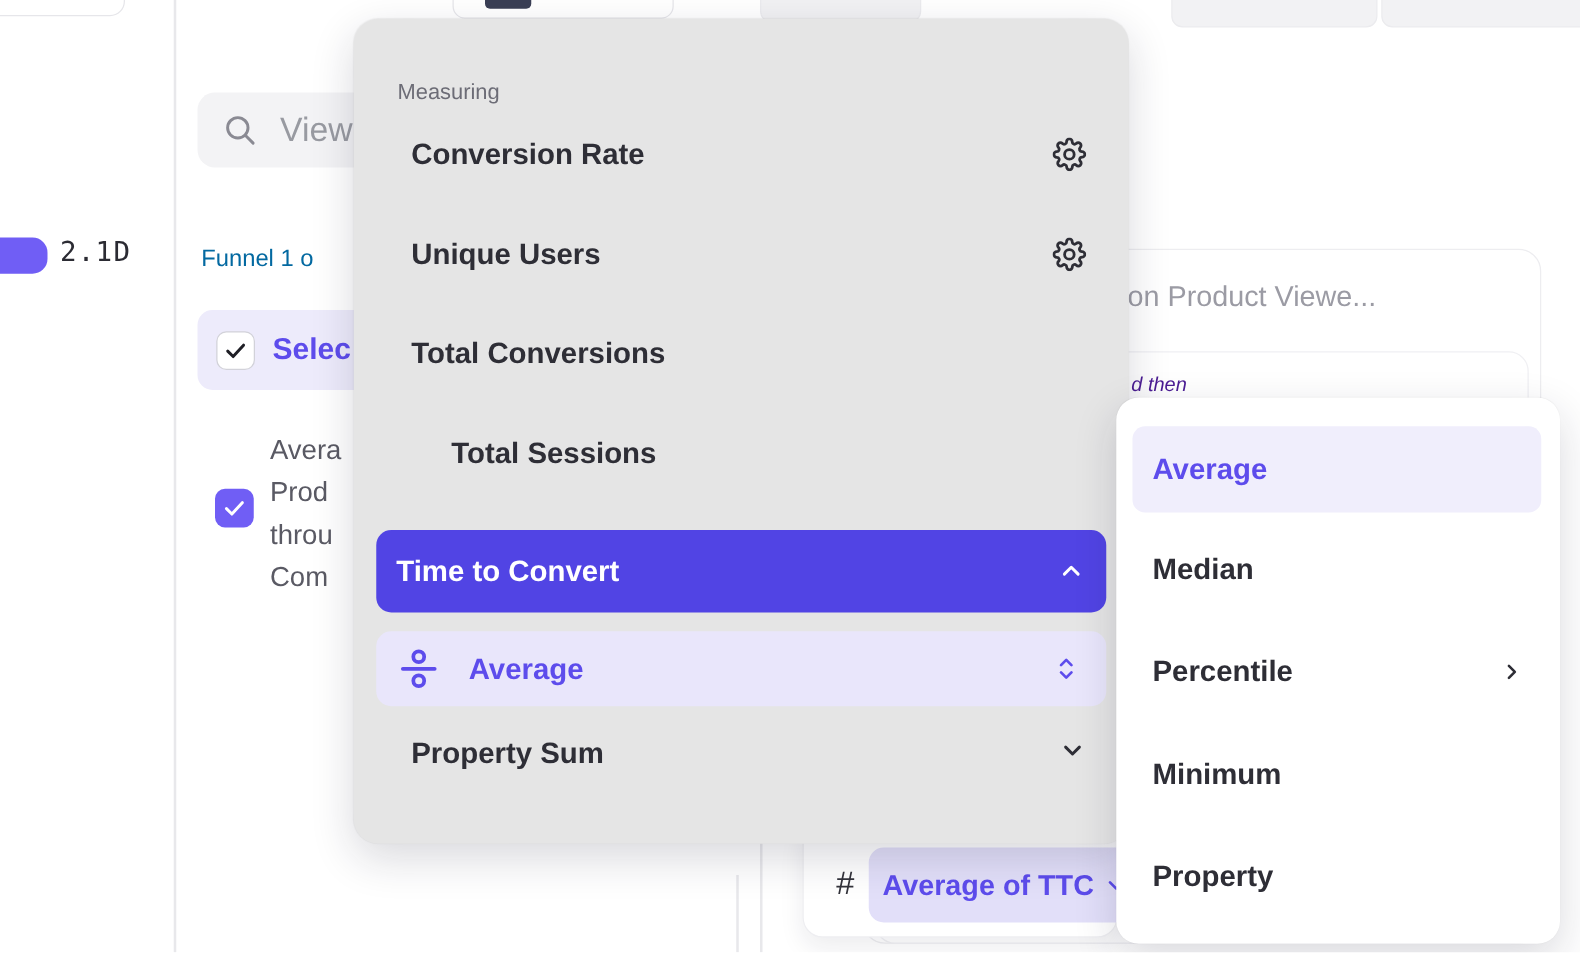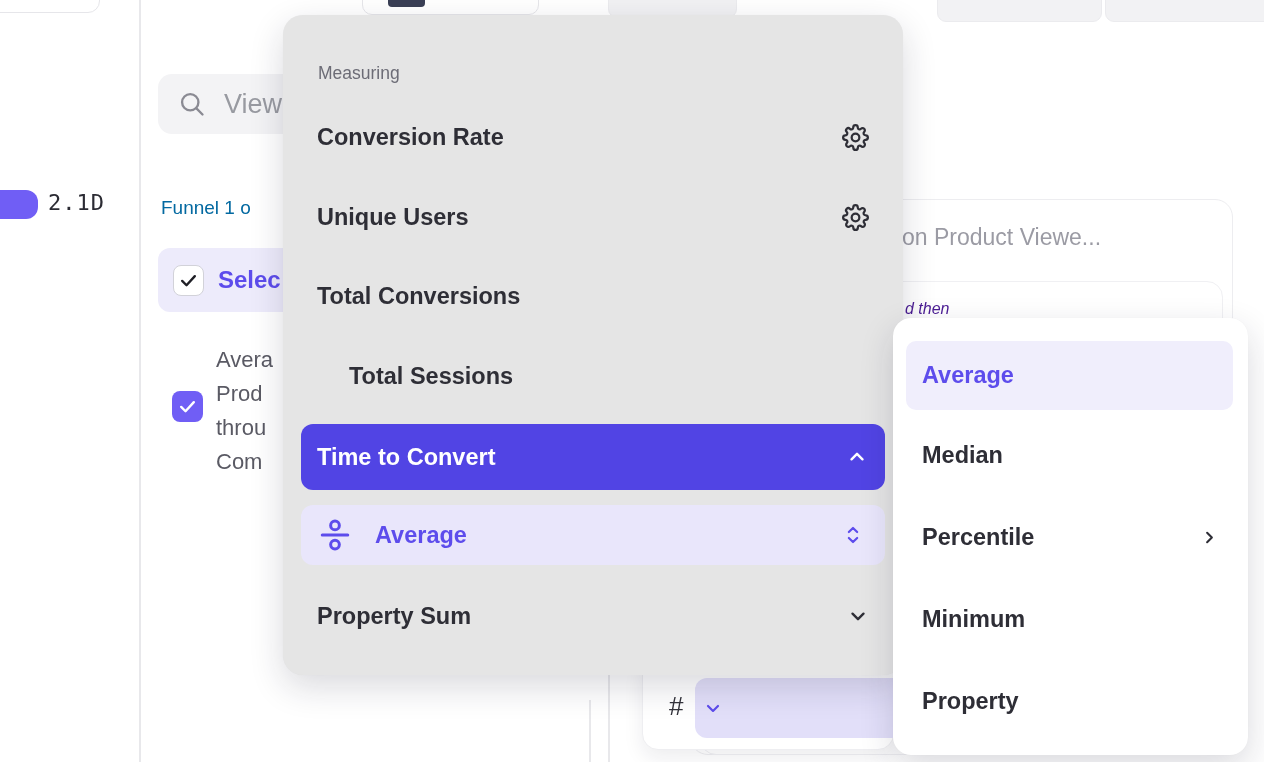--- a/index.html
+++ b/index.html
@@ -53,22 +53,22 @@
   .metric-chip { position:absolute; left:52px; top:21px; width:212px; height:60px;
                  background:#e2dff9; border-radius:12px; display:flex; align-items:center; }
   .metric-chip-label { margin-left:11px; font-size:23px; font-weight:600; color:#5d4cec; white-space:nowrap; }
   .metric-chip svg { margin-left:8px; }
 
   
   .menu-main { position:absolute; left:283px; top:15px; width:620px; height:660px; z-index:10;
                background:#e5e5e5; border-radius:20px;
                box-shadow:0 12px 34px rgba(22,22,48,.16), 0 0 1px rgba(0,0,0,.06); }
   .menu-title { position:absolute; left:35px; top:48px; font-size:17.5px; color:#6c6c76; }
-  .m-row { position:absolute; left:0; right:0; height:54px; padding:0 34px;
-           display:flex; align-items:center; justify-content:space-between; cursor:pointer; }
+  .m-row { position:absolute; left:12px; right:0; height:54px; padding:0 34px;
+           display:flex; align-items:flex-start; justify-content:space-between; cursor:pointer; }
   .m-row .lbl { font-size:23.5px; font-weight:600; color:#2e2e36; white-space:nowrap; }
   .m-row-sel { position:absolute; left:18px; right:18px; height:66px; padding:0 17px 0 16px;
                background:#5144e4; border-radius:12px; display:flex; align-items:center; justify-content:space-between; }
   .m-row-sel .lbl { font-size:23.5px; font-weight:600; color:#ffffff; white-space:nowrap; }
   .m-row-sub { position:absolute; left:18px; right:18px; height:60px; padding:0 22px 0 16px;
                background:#e9e6fb; border-radius:12px; display:flex; align-items:center; }
   .m-row-sub .lbl { margin-left:22px; font-size:23.5px; font-weight:600; color:#5d4cec; flex:1; white-space:nowrap; }
 
   
   .menu-agg { position:absolute; left:893px; top:318px; width:355px; height:437px; z-index:20;
@@ -133,20 +133,21 @@
   </div>
 
   <div class="right-card"></div>
   <div class="then-card"></div>
   <div class="step-text">on Product Viewe...</div>
   <div class="then-text">d then</div>
 
   <div class="metric-card">
     <div class="metric-hash">#</div>
     <div class="metric-chip">
+      <span class="metric-chip-label">Average of TTC</span>
       <svg width="20" height="20" viewBox="0 0 24 24" fill="none" stroke="#5d4cec" stroke-width="2.6" stroke-linecap="round" stroke-linejoin="round">
         <path d="M6 9.5l6 6 6-6"></path>
       </svg>
     </div>
   </div>
 
   <div class="menu-main">
     <div class="menu-title">Measuring</div>
 
     <div class="m-row" style="top:95px;">

